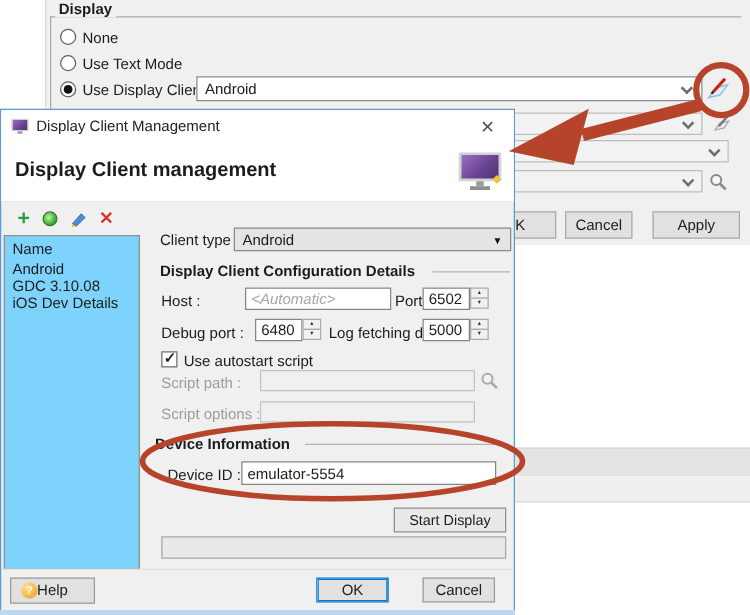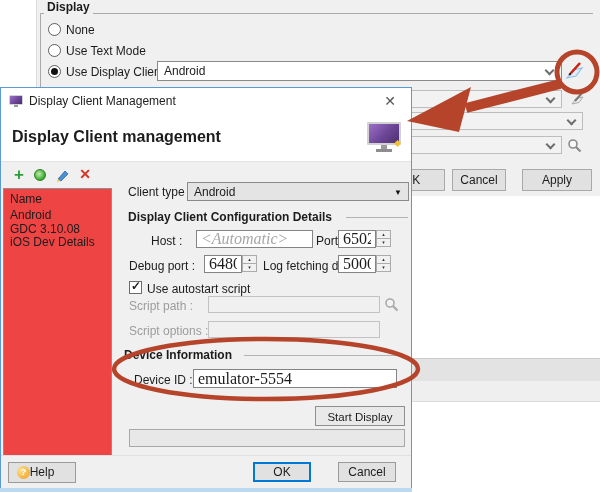--- a/index.html
+++ b/index.html
@@ -35,31 +35,31 @@
   .mon-base { background:#8d8d8d; }
 
   
   .tool { width:16px; height:16px; text-align:center; line-height:15px; }
   #tool-add { color:#2f9e3a; font-size:17px; font-weight:bold; }
   #tool-orb { }
   #tool-orb .orb { width:12px; height:12px; border-radius:50%; background:radial-gradient(circle at 4px 4px,#bdf2a8,#3aa52f 70%); border:1px solid #2b7f24; }
   #tool-del { color:#d63226; font-size:14px; font-weight:bold; }
 
   
-  #dc-list { left:2px; top:100px; width:109px; height:268px; background:#ef4444; border:1px solid #8f8f8f; }
+  #dc-list { left:2px; top:100px; width:109px; height:268px; background:#7dd3fc; border:1px solid #8f8f8f; }
   .list-head { padding:3px 0 3px 6px; }
   .list-item { height:13.5px; line-height:13.5px; padding-left:6px; white-space:nowrap; }
   .list-item.sel { background:#cbe8ff; }
 
   
   .lbl { white-space:nowrap; }
   .dlbl { color:#9c9c9c; white-space:nowrap; }
   .grp-lbl { font-weight:bold; white-space:nowrap; }
   .grp-line { border-top:1px solid #b3b3b3; }
-  input.tf { position:absolute; background:#fff; border:1px solid #848484; font-family:Liberation Serif, serif; font-size:16px; padding:0 4px; color:#1c1c1c; }
+  input.tf { position:absolute; background:#fff; border:1px solid #848484; font-family:Liberation Sans, sans-serif; font-size:12px; padding:0 4px; color:#1c1c1c; }
   input.tf::placeholder { font-style:italic; color:#a6a6a6; }
   input.df { position:absolute; background:#f0f0f0; border:1px solid #c2c2c2; }
   .spinbtns { position:absolute; width:15px; }
   .spinbtns .sb { height:9px; background:#f1f1f1; border:1px solid #ababab; font-size:5px; line-height:7px; text-align:center; color:#333; }
   .gray-combo { background:#e4e4e4; border:1px solid #8a8a8a; }
   .gray-combo .arr { position:absolute; right:6px; top:5px; font-size:8px; color:#111; }
   .checkbox { width:13px; height:13px; background:#fff; border:1px solid #6b6b6b; }
   .checkbox .mark { position:absolute; left:1px; top:-3px; font-size:12px; font-weight:bold; color:#222; }
 
   
@@ -179,21 +179,21 @@
 
     <div class="abs lbl" style="left:127px; top:97px;">Client type :</div>
     <div class="abs gray-combo" style="left:186px; top:94px; width:222px; height:19px;">
       <span class="abs" style="left:6px; top:2px;">Android</span>
       <span class="arr">▼</span>
     </div>
 
     <div class="abs grp-lbl" style="left:127px; top:122px;">Display Client Configuration Details</div>
     <div class="abs grp-line" style="left:345px; top:129px; width:62px;"></div>
 
-    <div class="abs lbl" style="left:128px; top:146px;margin-left:22px;">Host :</div>
+    <div class="abs lbl" style="left:128px; top:146px;">Host :</div>
     <input class="tf" style="left: 195px; top: 142px; width: 117px; height: 18px;" placeholder="&lt;Automatic&gt;">
     <div class="abs lbl" style="left:315px; top:146px;">Port :</div>
     <input class="tf" style="left: 337px; top: 142px; width: 38px; height: 18px;" value="6502">
     <div class="spinbtns" style="left:375px; top:142px;">
       <div class="sb">▴</div>
       <div class="sb" style="margin-top:-1px;">▾</div>
     </div>
 
     <div class="abs lbl" style="left:128px; top:171px;">Debug port :</div>
     <input class="tf" style="left: 203px; top: 167px; width: 38px; height: 18px;" value="6480">

